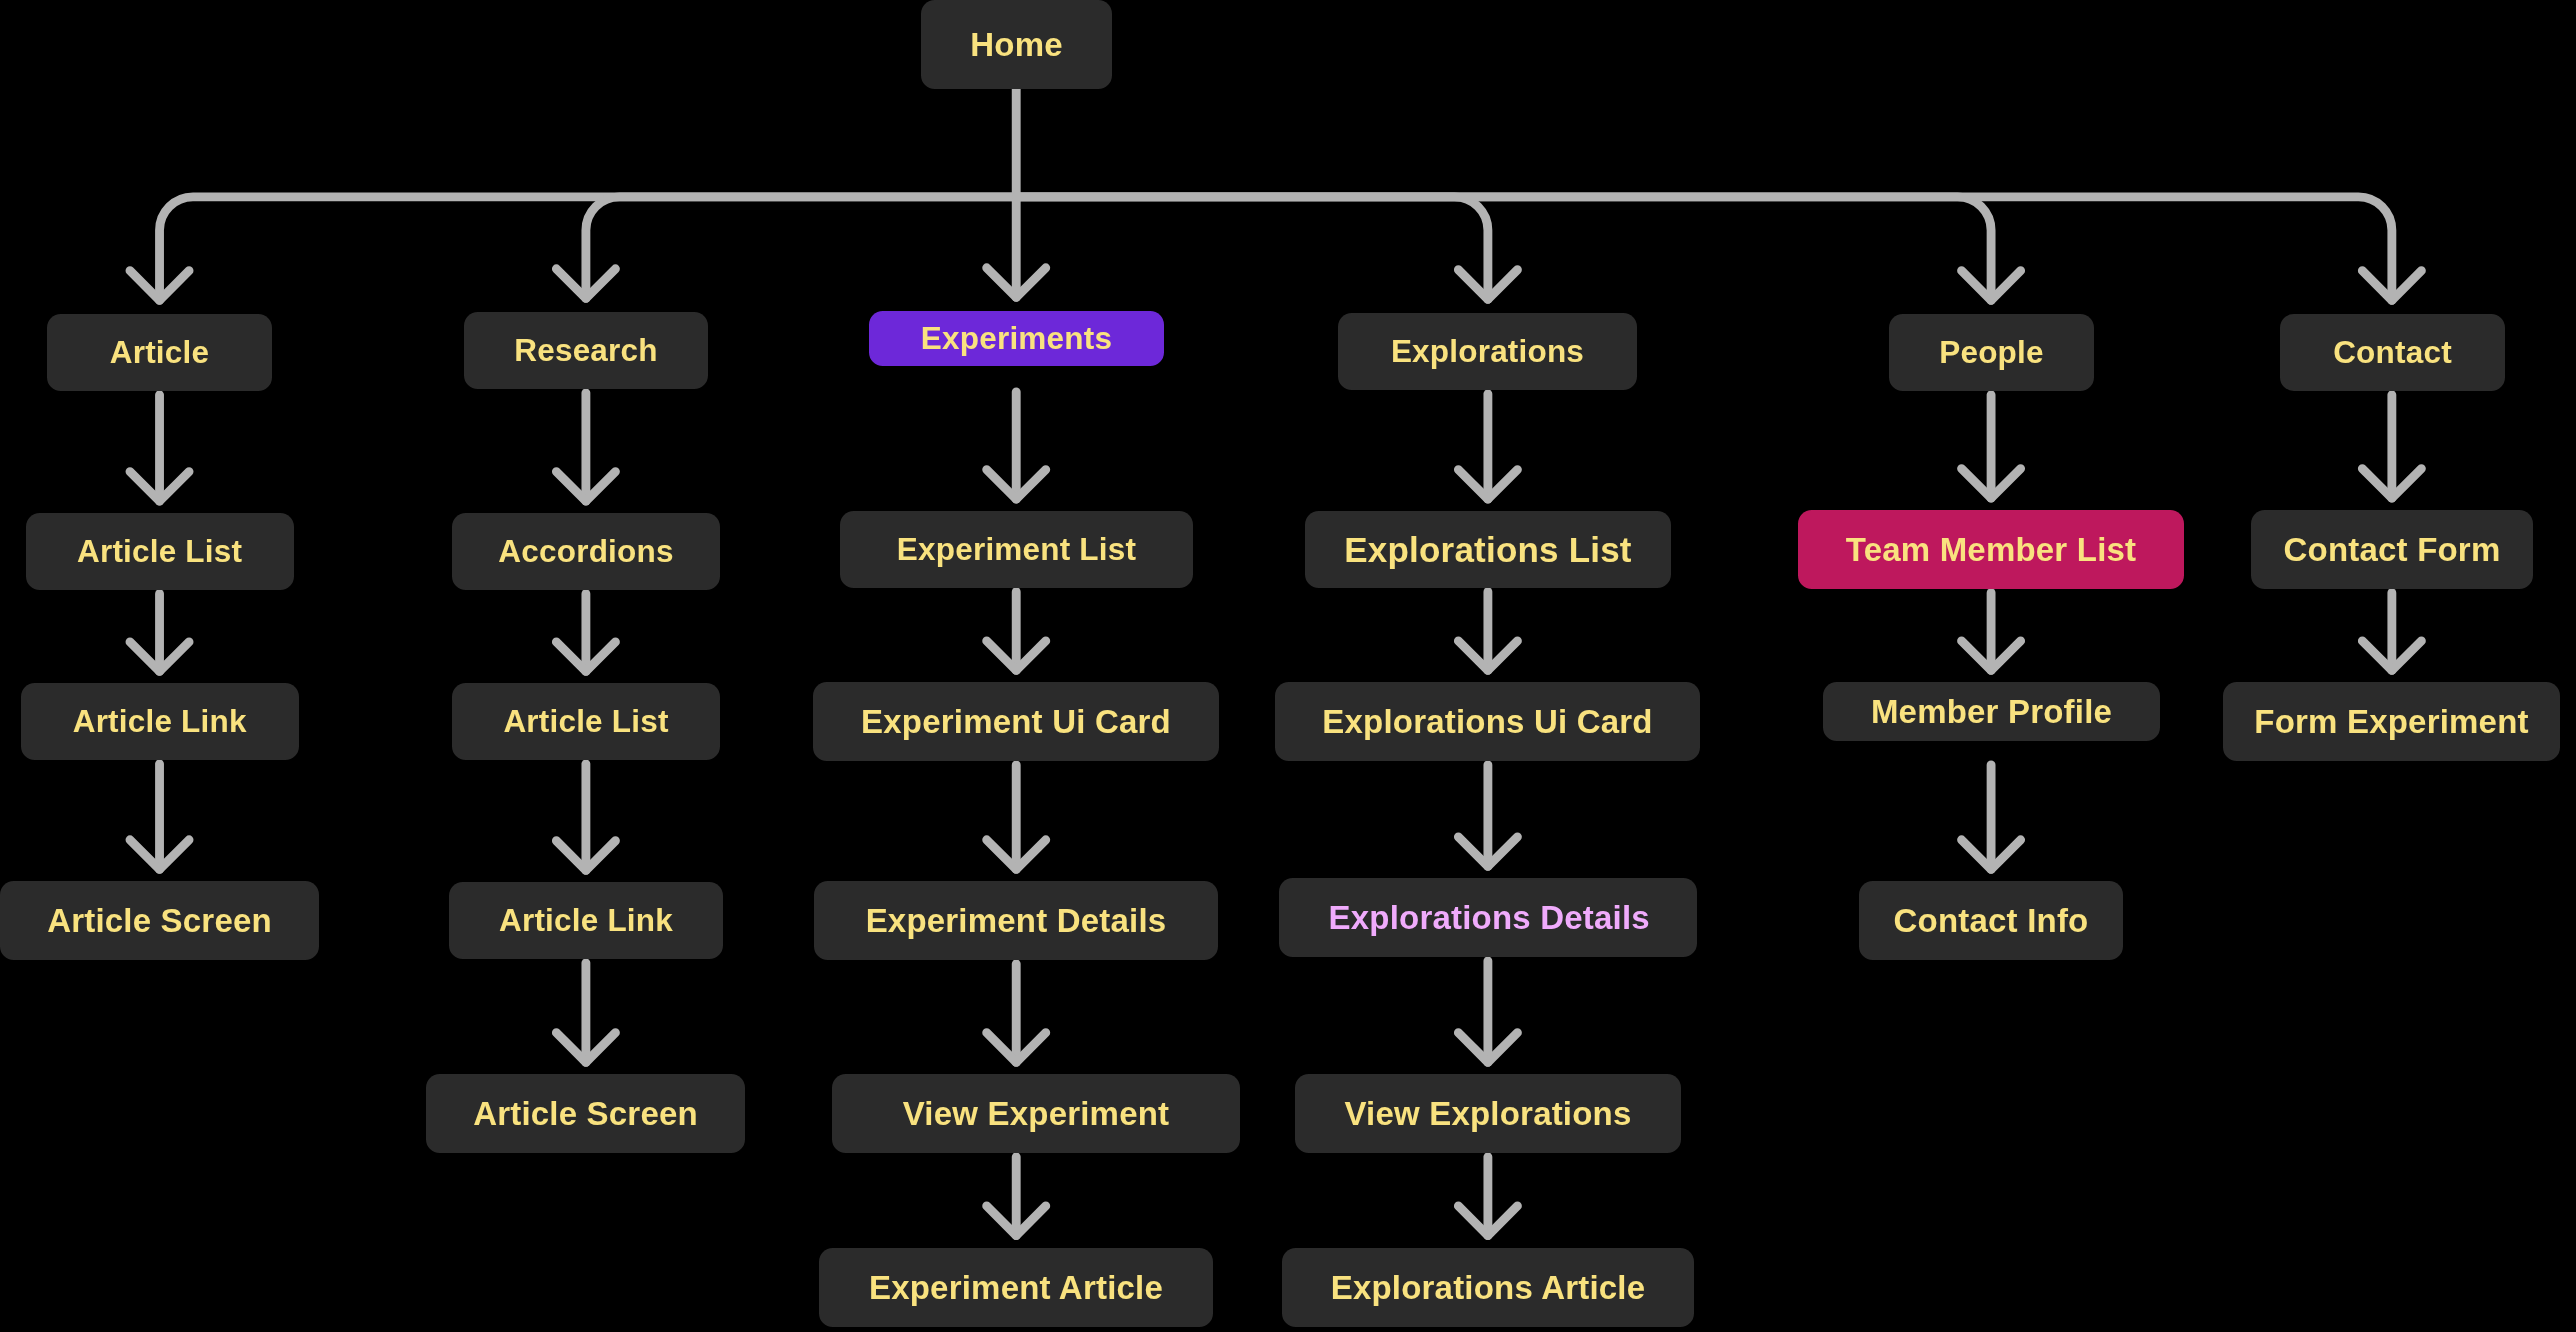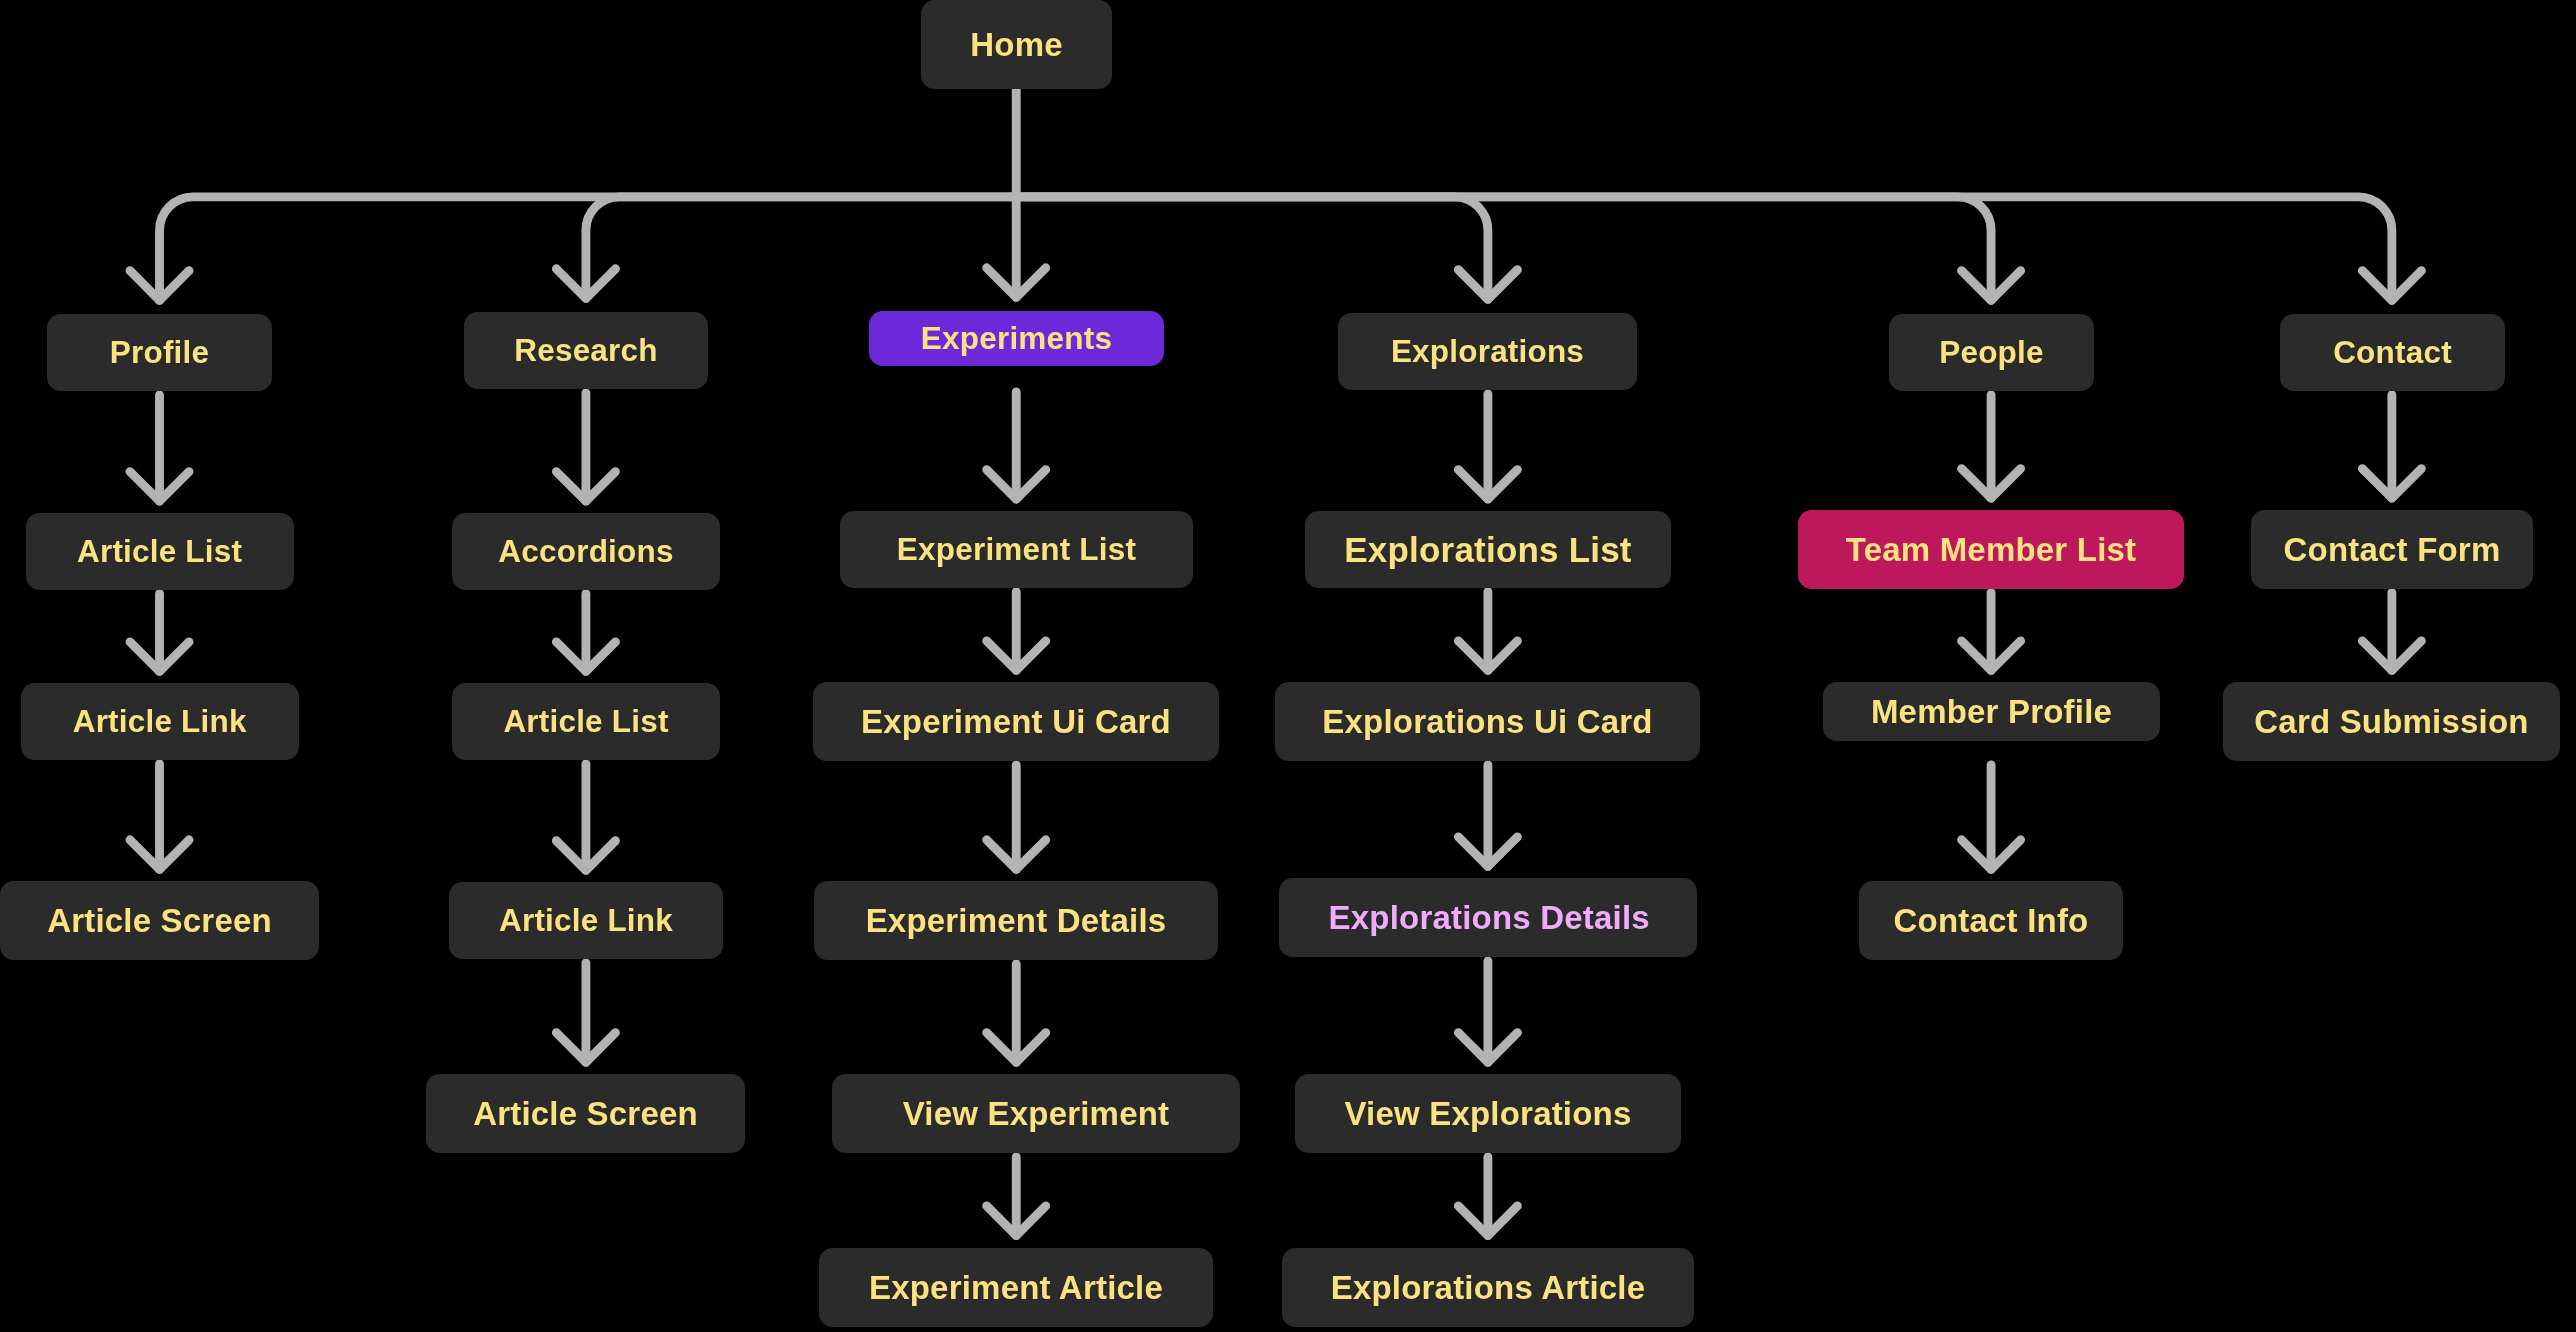--- a/index.html
+++ b/index.html
@@ -87,21 +87,21 @@
       <path d="M 2429 401 L 2429 506" fill="none" stroke="#b3b3b3" stroke-width="9" stroke-linecap="round" stroke-linejoin="round"></path>
       <path d="M 2399 476 L 2429 506 L 2459 476" fill="none" stroke="#b3b3b3" stroke-width="9" stroke-linecap="round" stroke-linejoin="round"></path>
       <path d="M 2429 602 L 2429 681" fill="none" stroke="#b3b3b3" stroke-width="9" stroke-linecap="round" stroke-linejoin="round"></path>
       <path d="M 2399 651 L 2429 681 L 2459 651" fill="none" stroke="#b3b3b3" stroke-width="9" stroke-linecap="round" stroke-linejoin="round"></path>
     </svg>
   <div id="nodes">
       <div class="node" style="left: 921px; top: 0px; width: 191px; height: 89px; background: rgb(43, 43, 43); color: rgb(249, 226, 127); font-size: 33px;">
         <span class="node-label">Home</span>
       </div>
       <div class="node" style="left: 47px; top: 314px; width: 225px; height: 77px; background: rgb(43, 43, 43); color: rgb(249, 226, 127); font-size: 31.5px;">
-        <span class="node-label">Profile</span>
+        <span class="node-label">Article</span>
       </div>
       <div class="node" style="left: 25.6px; top: 513px; width: 268px; height: 77px; background: rgb(43, 43, 43); color: rgb(249, 226, 127); font-size: 31.5px;">
         <span class="node-label">Article List</span>
       </div>
       <div class="node" style="left: 20.7px; top: 683px; width: 278px; height: 77px; background: rgb(43, 43, 43); color: rgb(249, 226, 127); font-size: 31.5px;">
         <span class="node-label">Article Link</span>
       </div>
       <div class="node" style="left: 0px; top: 881px; width: 319px; height: 79px; background: rgb(43, 43, 43); color: rgb(249, 226, 127); font-size: 33px;">
         <span class="node-label">Article Screen</span>
       </div>
@@ -168,17 +168,17 @@
       <div class="node" style="left: 1859px; top: 881px; width: 264px; height: 79px; background: rgb(43, 43, 43); color: rgb(249, 226, 127); font-size: 33px;">
         <span class="node-label">Contact Info</span>
       </div>
       <div class="node" style="left: 2280px; top: 314px; width: 225px; height: 77px; background: rgb(43, 43, 43); color: rgb(249, 226, 127); font-size: 31.5px;">
         <span class="node-label">Contact</span>
       </div>
       <div class="node" style="left: 2251px; top: 510px; width: 282px; height: 79px; background: rgb(43, 43, 43); color: rgb(249, 226, 127); font-size: 33px;">
         <span class="node-label">Contact Form</span>
       </div>
       <div class="node" style="left: 2223px; top: 682px; width: 337px; height: 79px; background: rgb(43, 43, 43); color: rgb(249, 226, 127); font-size: 33px;">
-        <span class="node-label">Card Submission</span>
+        <span class="node-label">Form Experiment</span>
       </div>
     </div>
 </div>
 
 
 </body></html>

